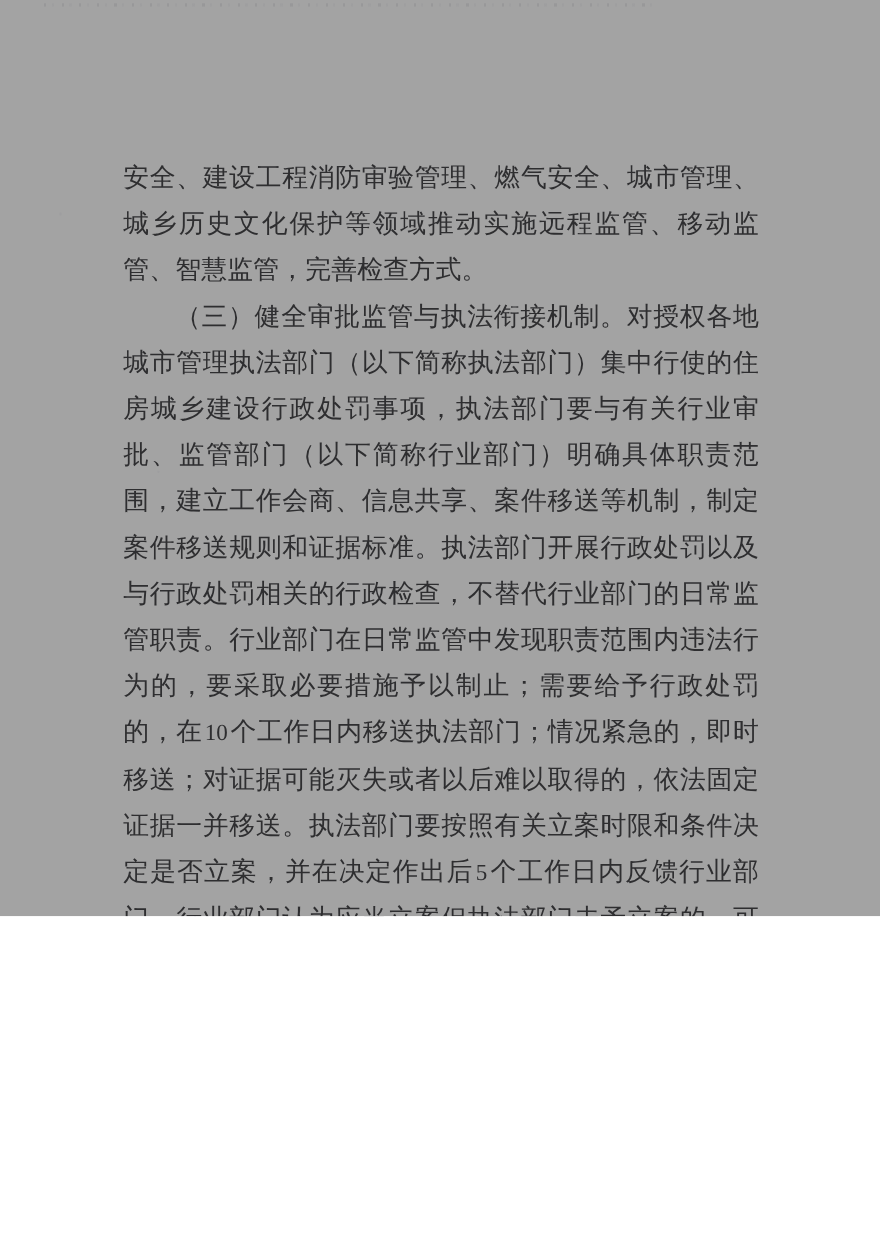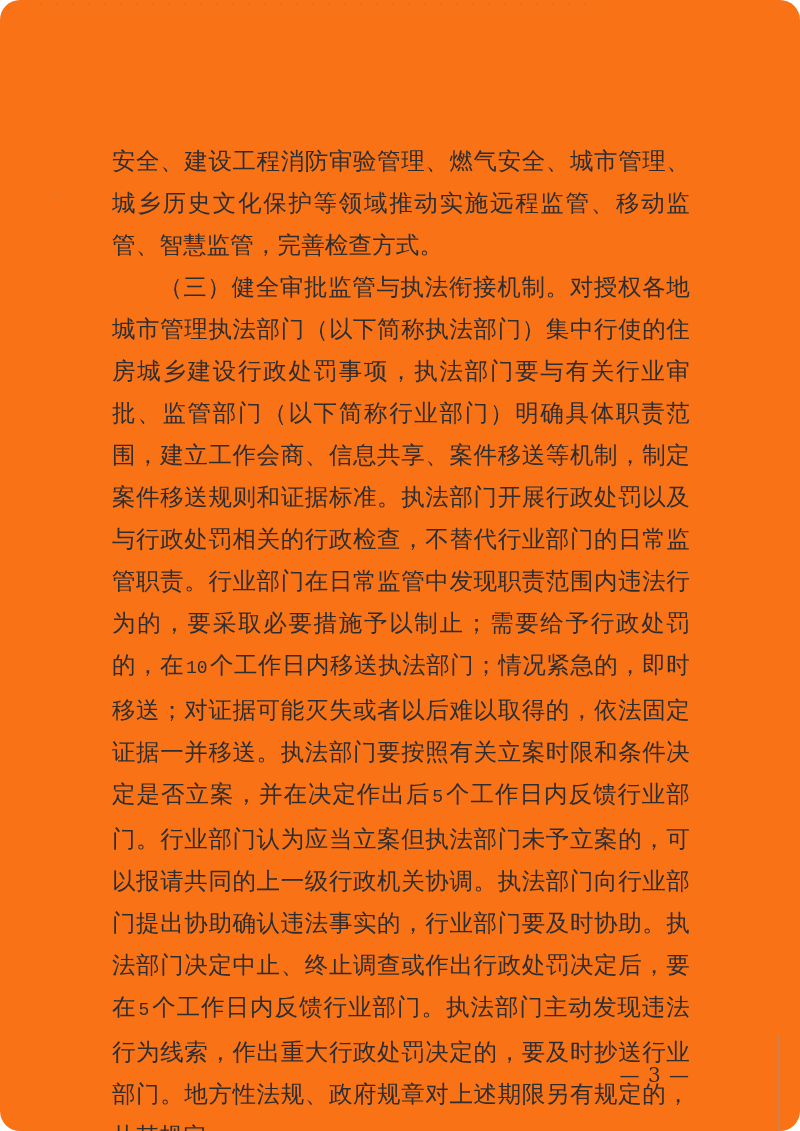--- a/index.html
+++ b/index.html
@@ -5,26 +5,25 @@
 <style>
   html, body {
     margin: 0;
     padding: 0;
     background: #ffffff;
   }
 
   .page {
     position: relative;
     width: 800px;
-    height: 1131px;
+    height: 833px;
     margin: 0 auto;
-    background: #f97316;
+    background: #a3a3a3;
     overflow: hidden;
     font-family: "DejaVu Serif", "Liberation Serif", serif;
-    border-radius: 20px;
   }
 
   
   .scan-speckle-top {
     position: absolute;
     left: 40px;
     top: 3px;
     width: 560px;
     height: 3px;
     background: repeating-linear-gradient(
@@ -84,22 +83,22 @@
   .para + .para {
     margin-top: 0;
   }
 
   .para-indent {
     text-indent: 2em;
   }
 
   
   .num {
-    font-family: Liberation Mono, monospace;
-    font-size: 18px;
+    font-family: Liberation Serif, serif;
+    font-size: 21px;
     padding: 0 2px;
     letter-spacing: 0;
   }
 
   .page-footer {
     position: absolute;
     left: 112px;
     top: 1063px;
     width: 578px;
     text-align: right;

